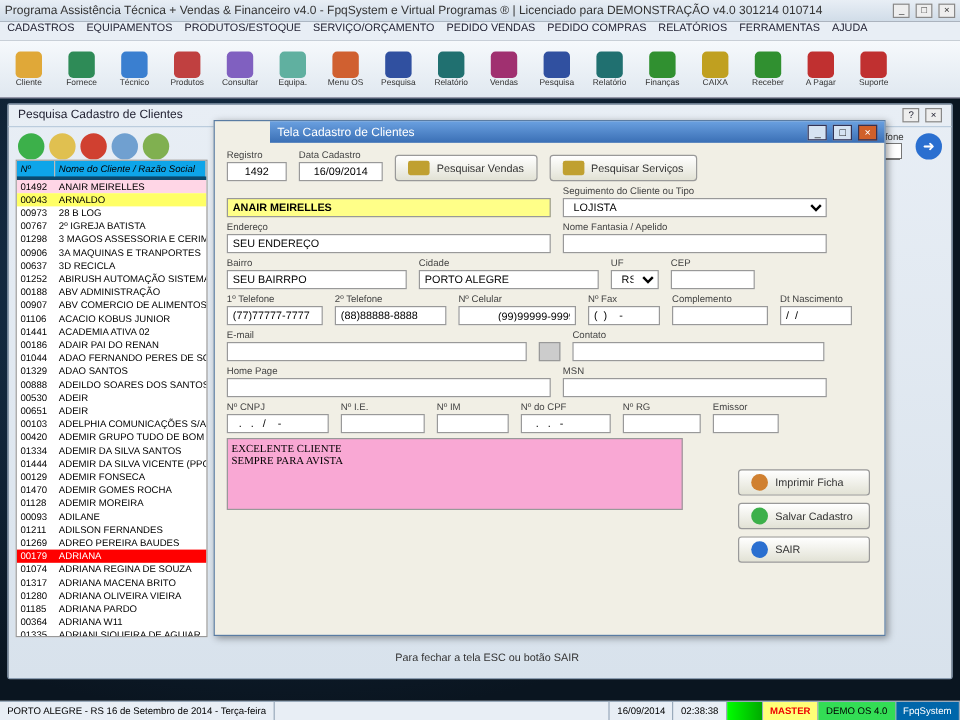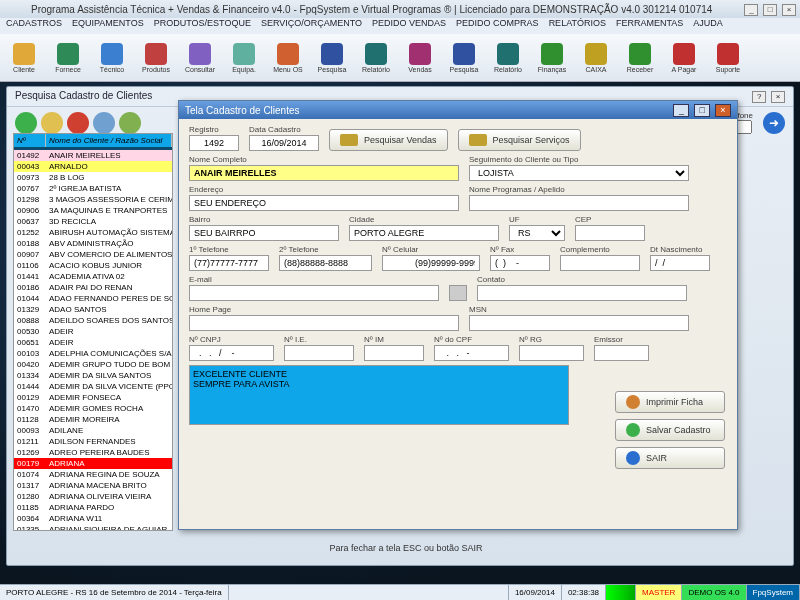--- a/index.html
+++ b/index.html
@@ -1,18 +1,18 @@
 <!DOCTYPE html>
 <html><head>
 <meta charset="utf-8">
 <style>
 * { box-sizing: border-box; margin: 0; padding: 0; font-family: Tahoma, Arial, sans-serif; }
 body { width: 800px; height: 600px; background: radial-gradient(ellipse at 30% 40%, #1a3857 0%, #0a1520 70%); overflow: hidden; position: relative; }
 .titlebar { height: 18px; background: linear-gradient(#e8eef5,#d0dce8); display: flex; align-items: center; padding: 0 4px; font-size: 10px; color: #333; }
-.titlebar .title { flex: 1; margin-left: 27px; }
+.titlebar .title { flex: 1; }
 .titlebar .winbtns span { display: inline-block; width: 14px; height: 12px; border: 1px solid #888; margin-left: 2px; font-size: 8px; text-align: center; line-height: 10px; background: #eee; }
 .menubar { height: 16px; background: #e8eef5; display: flex; padding: 0 6px; font-size: 9px; color: #223; gap: 10px; }
 .menubar span { cursor: pointer; }
 .toolbar { height: 48px; background: linear-gradient(#f6f9fc,#e0e8f0); display: flex; padding: 2px 4px; gap: 4px; border-bottom: 1px solid #aab; }
 .tbtn { width: 40px; display: flex; flex-direction: column; align-items: center; justify-content: center; font-size: 7px; color: #333; cursor: pointer; }
 .tico { width: 22px; height: 22px; border-radius: 4px; margin-bottom: 1px; }
 .searchpanel { position: absolute; top: 86px; left: 6px; right: 6px; height: 480px; background: linear-gradient(#e8eef5,#d8e2ec); border: 1px solid #8a9cb0; border-radius: 2px; }
 .sp-title { font-size: 10px; padding: 3px 8px; color: #223; border-bottom: 1px solid #bcd; display:flex; justify-content:space-between;}
 .sp-title .btns span{display:inline-block;width:14px;height:12px;border:1px solid #888;font-size:8px;text-align:center;background:#eee;margin-left:2px;}
 .sp-icons { display: flex; gap: 4px; padding: 4px 8px; align-items:center;}
@@ -29,43 +29,43 @@
 .grid-body .row .c0{width:32px;} .grid-body .row .c1{flex:1;}
 .row.sel-yel{background:#ffff66;}
 .row.sel-red{background:#ff0000;color:#fff;}
 .row.sel-pink{background:#ffd6e6;}
 .scope{position:absolute;top:46px;left:176px;right:8px;height:16px;}
 .scope input{margin-left:4px;}
 .scope label{font-size:8px;color:#333;}
 .footer-hint{position:absolute;bottom:12px;left:0;right:0;text-align:center;font-size:9px;color:#333;padding-left:12px;}
 
 .modal { position: absolute; top: 100px; left: 178px; width: 560px; height: 430px; background: #f1efe5; border: 1px solid #5a7ca3; box-shadow: 2px 2px 6px rgba(0,0,0,.4); }
-.modal-title { height: 18px; background: linear-gradient(#6aa0e0,#3a6fb5); color: #fff; font-size: 10px; display: flex; align-items: center; padding: 0 6px; }
+.modal-title { height: 18px; background: linear-gradient(#6aa0e0,#3a6fb5); color: #fff; font-size: 10px; display: flex; align-items: center; padding: 0 6px; margin-left: 46px; }
 .modal-title .t{flex:1;}
 .modal-title .wb span{display:inline-block;width:16px;height:13px;background:#d6e3f2;border:1px solid #335;margin-left:2px;font-size:9px;text-align:center;line-height:11px;color:#222;}
 .modal-title .wb .x{background:#d0602a;color:#fff;}
 .modal-body{padding:6px 10px;font-size:9px;color:#333;}
 .frow{display:flex;gap:10px;margin-bottom:4px;align-items:flex-end;}
 .fld{display:flex;flex-direction:column;gap:1px;}
 .fld label{font-size:8px;color:#444;}
 .fld input,.fld select{height:16px;border:1px solid #999;background:#fff;font-size:9px;padding:0 4px;}
 input.yel{background:#ffff88;font-weight:bold;}
 .bigbtn{display:flex;align-items:center;gap:6px;height:22px;padding:0 10px;background:linear-gradient(#fff,#e2e2d5);border:1px solid #999;border-radius:3px;font-size:9px;cursor:pointer;}
 .bigbtn .bi{width:18px;height:12px;background:#c0a030;border-radius:2px;}
 .rbtns{position:absolute;right:12px;top:290px;width:110px;display:flex;flex-direction:column;gap:6px;}
 .rbtns .bigbtn{justify-content:flex-start;width:100%;}
 .rbtns .bigbtn .gi{width:14px;height:14px;border-radius:7px;}
 .obs{display:flex;flex-direction:column;}
-.obs textarea{width:380px;height:60px;border:1px solid #999;background:#0ea5e9;font-size:9px;padding:3px;resize:none;}
+.obs textarea{width:380px;height:60px;border:1px solid #999;background:#f9a8d4;font-size:9px;padding:3px;resize:none;font-family:Liberation Serif, serif;}
 .radio-row{display:flex;gap:12px;align-items:center;}
 .radio-row label{font-size:8px;display:flex;align-items:center;gap:3px;}
 .statusbar{position:absolute;left:0;right:0;bottom:0;height:16px;background:#e8eef5;border-top:1px solid #9ab;display:flex;font-size:8px;align-items:center;}
 .statusbar div{padding:0 6px;border-right:1px solid #9ab;height:100%;display:flex;align-items:center;}
 .statusbar .sp{flex:1;}
-.statusbar .master{background:#ff7;color:#e00;font-weight:normal;}
+.statusbar .master{background:#ff7;color:#e00;font-weight:bold;}
 .statusbar .demo{background:#3d5;color:#000;}
 .statusbar .fpq{background:#06a;color:#fff;}
 </style>
 </head>
 <body>
 
 <div class="titlebar">
   <span class="title">Programa Assistência Técnica + Vendas &amp; Financeiro v4.0 - FpqSystem e Virtual Programas ® | Licenciado para  DEMONSTRAÇÃO v4.0 301214 010714</span>
   <span class="winbtns">
     <span>_</span>
@@ -358,50 +358,49 @@
           <div class="bi"></div>
           <span>Pesquisar Vendas</span>
         </div>
       <div class="bigbtn">
           <div class="bi"></div>
           <span>Pesquisar Serviços</span>
         </div>
     </div>
     <div class="frow">
       <div class="fld" style="flex:1">
-          <label>Nome Completo</label>
           <input class="yel" style="width: 270px;" value="ANAIR MEIRELLES">
         </div>
       <div class="fld" style="flex:1">
           <label>Seguimento do Cliente ou Tipo</label>
           <select style="width:220px"><option>LOJISTA</option></select>
         </div>
     </div>
     <div class="frow">
       <div class="fld">
           <label>Endereço</label>
           <input style="width: 270px;" value="SEU ENDEREÇO">
         </div>
       <div class="fld">
-          <label>Nome Programas / Apelido</label>
+          <label>Nome Fantasia / Apelido</label>
           <input style="width: 220px;">
         </div>
     </div>
     <div class="frow">
       <div class="fld">
           <label>Bairro</label>
           <input style="width: 150px;" value="SEU BAIRRPO">
         </div>
       <div class="fld">
           <label>Cidade</label>
           <input style="width: 150px;" value="PORTO ALEGRE">
         </div>
       <div class="fld">
           <label>UF</label>
-          <select style="width:56px"><option>RS</option></select>
+          <select style="width:40px"><option>RS</option></select>
         </div>
       <div class="fld">
           <label>CEP</label>
           <input style="width: 70px;">
         </div>
     </div>
     <div class="frow">
       <div class="fld">
           <label>1º Telefone</label>
           <input style="width: 80px;" value="(77)77777-7777">

